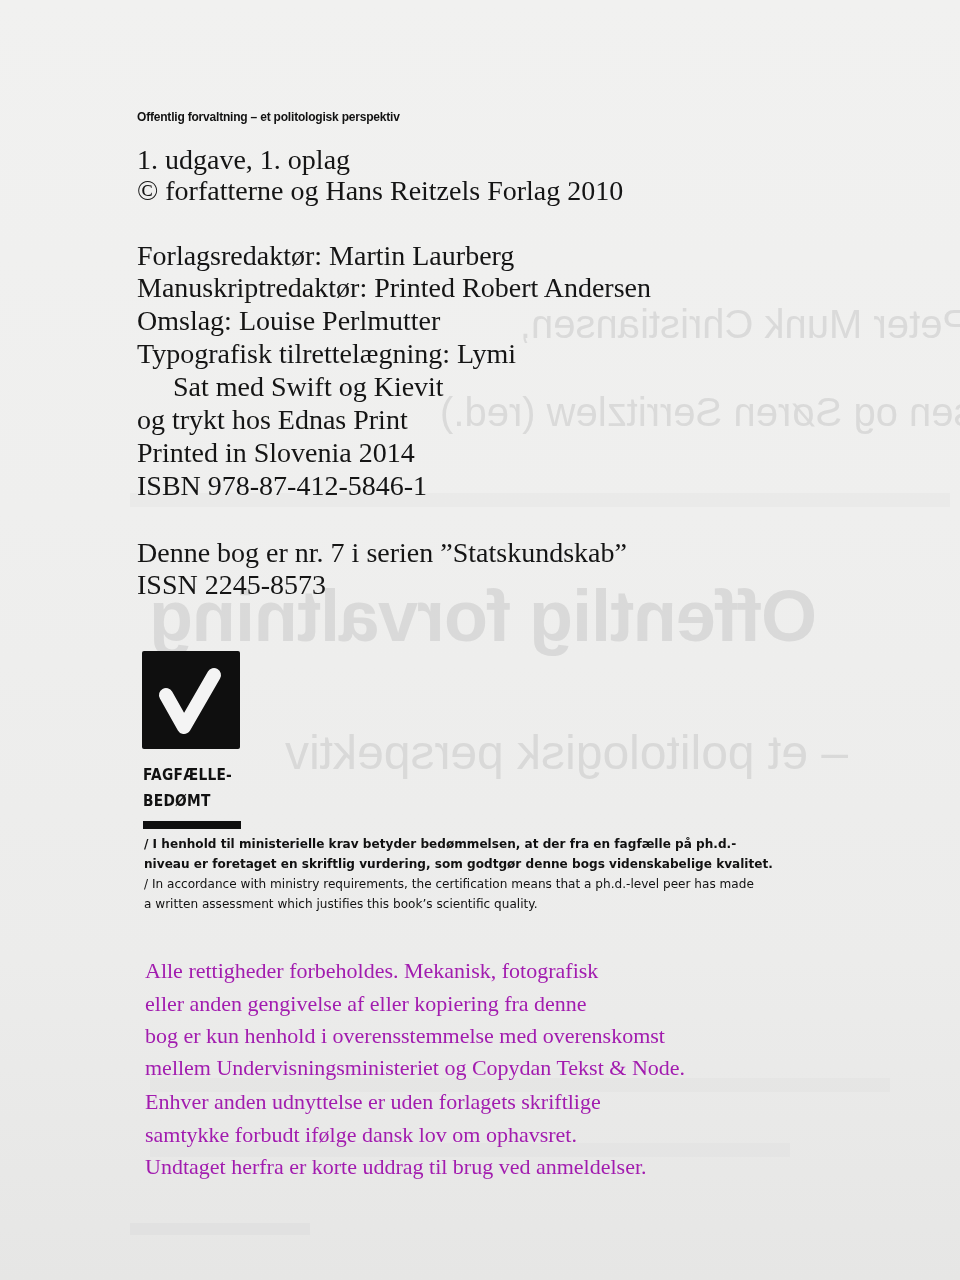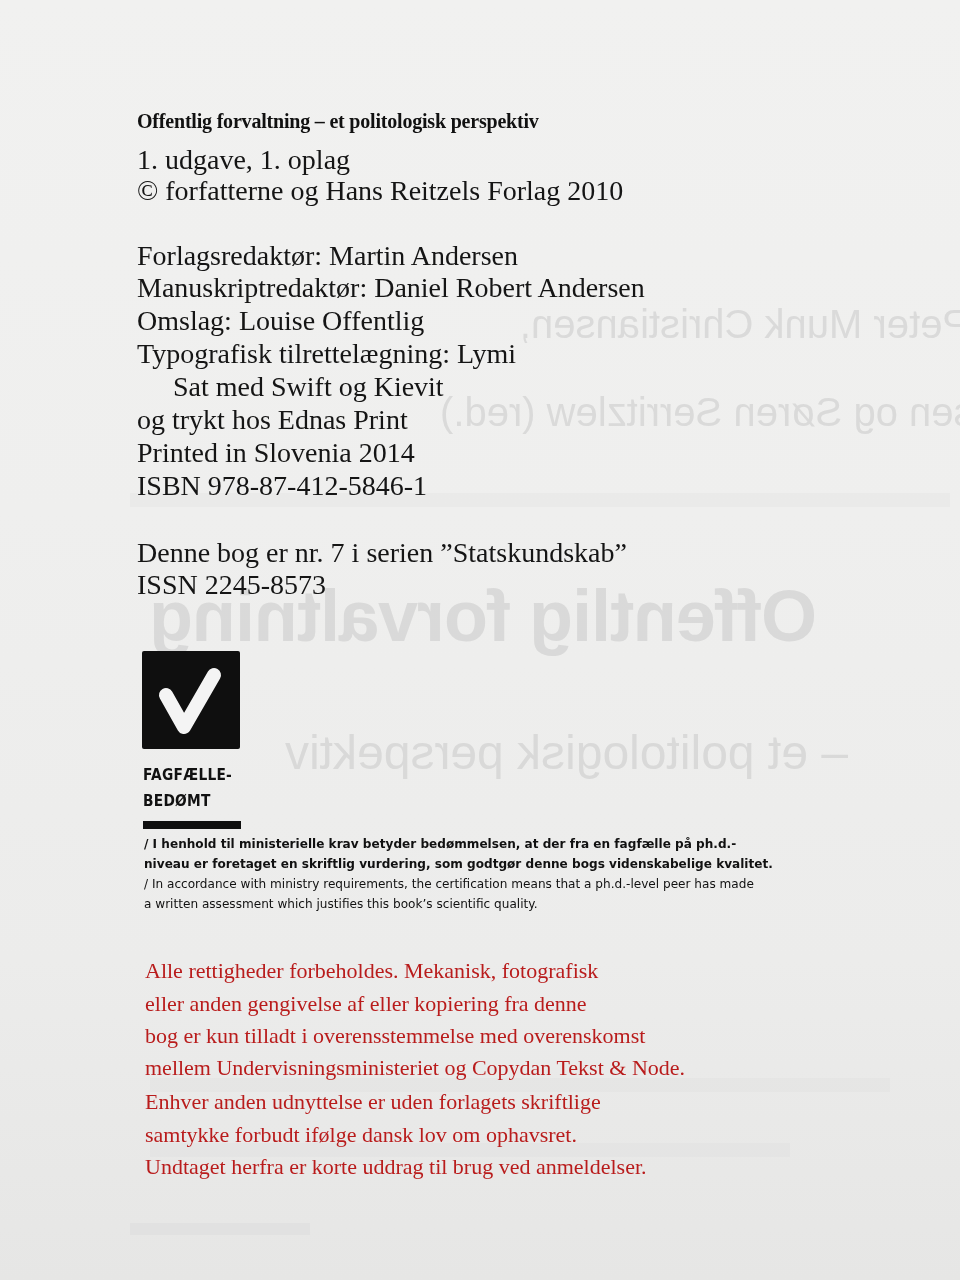--- a/index.html
+++ b/index.html
@@ -26,23 +26,23 @@
     white-space: nowrap;
     pointer-events: none;
     font-family: "Liberation Sans", sans-serif;
   }
   .ghost.mirror { transform: scaleX(-1); transform-origin: center; }
 
   .title {
     position: absolute;
     left: 137px;
     top: 110px;
-    font-family: Liberation Serif, serif;
+    font-family: Liberation Sans, sans-serif;
     font-weight: bold;
-    font-size: 20px;
+    font-size: 12px;
     letter-spacing: -0.2px;
     color: #111;
   }
   .serif-line {
     position: absolute;
     left: 137px;
     font-family: "Liberation Serif", serif;
     font-size: 28px;
     color: #151515;
     white-space: nowrap;
@@ -85,21 +85,21 @@
     white-space: nowrap;
     transform: scaleX(0.93);
     transform-origin: left center;
   }
   .note.bold { font-weight: bold; }
   .para-line {
     position: absolute;
     left: 145px;
     font-family: "Liberation Serif", serif;
     font-size: 22px;
-    color: #b91c1c;
+    color: #a21caf;
     white-space: nowrap;
   }
 </style>
 </head>
 <body>
 
 <div class="page">
 
   <div class="ghost mirror" style="left:520px; top:302px; font-size:40px;">ns Blom-Hansen, Peter Munk Christiansen,</div>
   <div class="ghost mirror" style="left:440px; top:390px; font-size:40px;">homas Pallesen og Søren Serritzlew (red.)</div>
@@ -110,23 +110,23 @@
     <div style="position:absolute; left:0; top:0; width:820px; height:14px; background:#d6d6d6; opacity:0.5;"></div>
     <div style="position:absolute; left:20px; top:585px; width:740px; height:14px; background:#d6d6d6; opacity:0.5;"></div>
     <div style="position:absolute; left:20px; top:650px; width:640px; height:14px; background:#d6d6d6; opacity:0.5;"></div>
     <div style="position:absolute; left:0; top:730px; width:180px; height:12px; background:#cfcfcf; opacity:0.6;"></div>
   </div>
 
   <div class="title">Offentlig forvaltning – et politologisk perspektiv</div>
   <div class="serif-line" style="top:144px;">1. udgave, 1. oplag</div>
   <div class="serif-line" style="top:175px;">© forfatterne og Hans Reitzels Forlag 2010</div>
 
-  <div class="serif-line" style="top:240px;">Forlagsredaktør: Martin Andersen</div>
-  <div class="serif-line" style="top:272px;">Manuskriptredaktør: Daniel Robert Andersen</div>
-  <div class="serif-line" style="top:305px;">Omslag: Louise Offentlig</div>
+  <div class="serif-line" style="top:240px;">Forlagsredaktør: Martin Laurberg</div>
+  <div class="serif-line" style="top:272px;">Manuskriptredaktør: Printed Robert Andersen</div>
+  <div class="serif-line" style="top:305px;">Omslag: Louise Perlmutter</div>
   <div class="serif-line" style="top:338px;">Typografisk tilrettelægning: Lymi</div>
   <div class="serif-line" style="top:371px;margin-left:36px;">Sat med Swift og Kievit</div>
   <div class="serif-line" style="top:404px;">og trykt hos Ednas Print</div>
   <div class="serif-line" style="top:437px;">Printed in Slovenia 2014</div>
   <div class="serif-line" style="top:470px;">ISBN 978-87-412-5846-1</div>
 
   <div class="serif-line" style="top:537px;">Denne bog er nr. 7 i serien ”Statskundskab”</div>
   <div class="serif-line" style="top:569px;">ISSN 2245-8573</div>
 
   <div class="logo-box">
@@ -138,19 +138,19 @@
   <div class="logo-label" style="top:791px;">BEDØMT</div>
   <div class="logo-bar"></div>
 
   <div class="note bold" style="top:836px;">/ I henhold til ministerielle krav betyder bedømmelsen, at der fra en fagfælle på ph.d.-</div>
   <div class="note bold" style="top:856px;">niveau er foretaget en skriftlig vurdering, som godtgør denne bogs videnskabelige kvalitet.</div>
   <div class="note" style="top:876px;">/ In accordance with ministry requirements, the certification means that a ph.d.-level peer has made</div>
   <div class="note" style="top:896px;">a written assessment which justifies this book’s scientific quality.</div>
 
   <div class="para-line" style="top:958px;">Alle rettigheder forbeholdes. Mekanisk, fotografisk</div>
   <div class="para-line" style="top:991px;">eller anden gengivelse af eller kopiering fra denne</div>
-  <div class="para-line" style="top:1023px;">bog er kun tilladt i overensstemmelse med overenskomst</div>
+  <div class="para-line" style="top:1023px;">bog er kun henhold i overensstemmelse med overenskomst</div>
   <div class="para-line" style="top:1055px;">mellem Undervisningsministeriet og Copydan Tekst &amp; Node.</div>
   <div class="para-line" style="top:1089px;">Enhver anden udnyttelse er uden forlagets skriftlige</div>
   <div class="para-line" style="top:1122px;">samtykke forbudt ifølge dansk lov om ophavsret.</div>
   <div class="para-line" style="top:1154px;">Undtaget herfra er korte uddrag til brug ved anmeldelser.</div>
 
 </div>
 
 </body></html>

